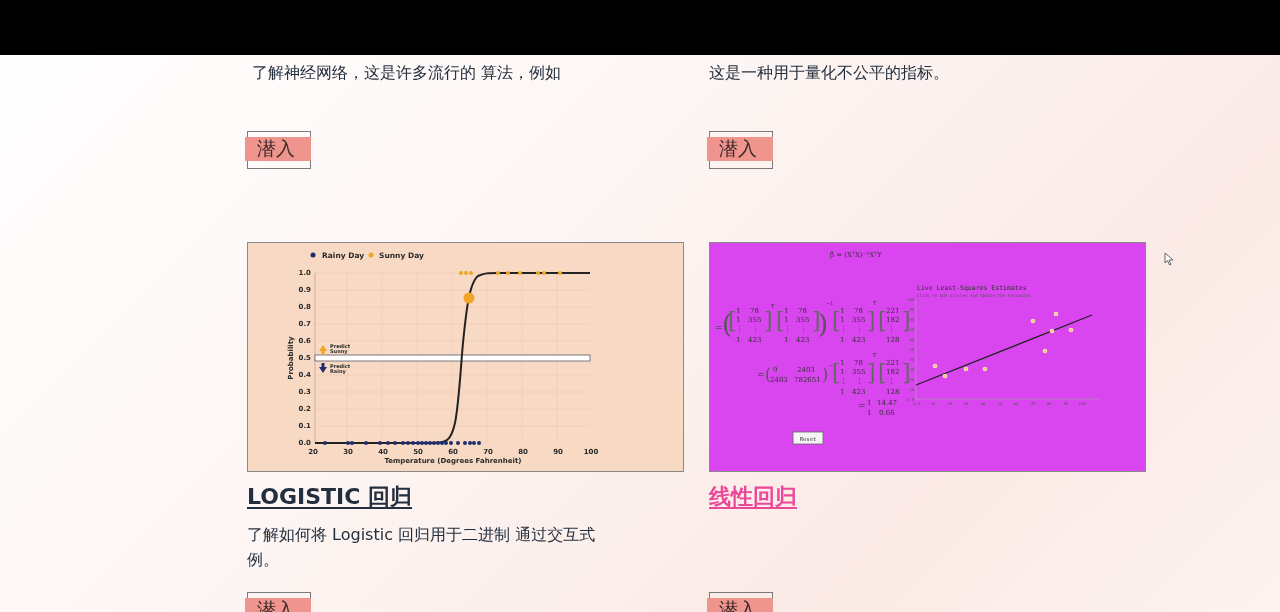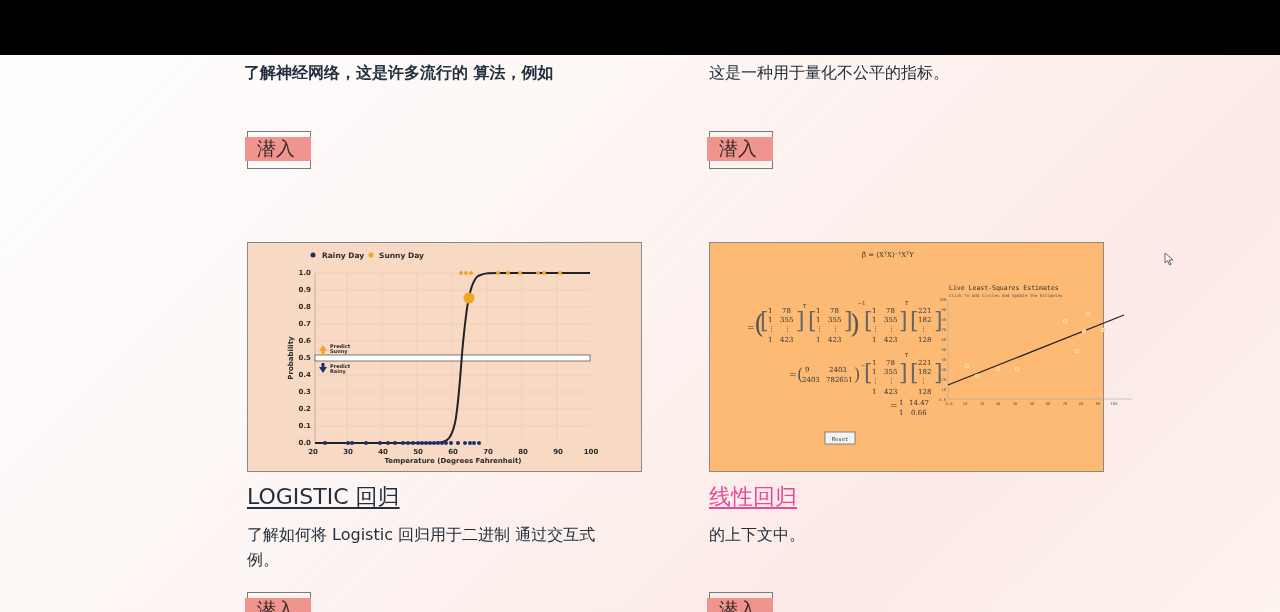--- a/index.html
+++ b/index.html
@@ -26,40 +26,40 @@
   }
   .dive-btn .fill {
     position: absolute; left: -3px; top: 5px; width: 66px; height: 24px;
     background: #f0958e;
   }
   .dive-btn .lbl {
     position: absolute; left: 9px; top: 3px; font-size: 19px; color: #3a2a2a;
     line-height: 28px;
   }
   .title {
-    font-size: 22px; font-weight: normal; color: #232f3e;
+    font-size: 22px; font-weight: bold; color: #232f3e;
     text-decoration: underline; text-underline-offset: 3px;
     text-decoration-thickness: 2px;
   }
   .figure {
-    position: absolute; width: 395px; height: 230px;
+    position: absolute; width: 437px; height: 230px;
     border: 1px solid #8a8a8a;
   }
   .fig-log { background: #f7d9c4; }
-  .fig-lin { background: #fdba74; padding-left: 32px; }
+  .fig-lin { background: #d946ef; }
   .cursor {
     position: absolute; left: 1164px; top: 251px;
   }
 </style>
 </head>
 <body>
 
 <div class="topbar"></div>
 
-<div class="card" style="left:244px; top:60px;font-weight:bold;">
+<div class="card" style="left:252px; top:60px;">
   <div class="desc">
     <div>了解神经网络，这是许多流行的 算法，例如</div>
   </div>
 </div>
 <button class="dive-btn" style="left:247px; top:131px;">
   <span class="fill"></span>
   <span class="lbl">潜入</span>
 </button>
 
 <div class="card" style="left:709px; top:60px;">
@@ -317,21 +317,20 @@
   </div>
 </div>
 <button class="dive-btn" style="left:247px; top:592px;">
   <span class="fill"></span>
   <span class="lbl">潜入</span>
 </button>
 
 <div class="card" style="left:709px; top:482px;">
   <a class="title" href="#" style="display:inline-block; color:#ec4899;">线性回归</a>
   <div class="desc" style="margin-top:10px;">
-    <div>的上下文中。</div>
   </div>
 </div>
 <button class="dive-btn" style="left:709px; top:592px;">
   <span class="fill"></span>
   <span class="lbl">潜入</span>
 </button>
 
 <div class="cursor">
   <svg width="11" height="14" viewBox="0 0 11 14">
       <path d="M1 1 L1 11 L3.5 8.5 L5.5 13 L7 12.3 L5 8 L9 8 Z" fill="#fff" stroke="#666" stroke-width="1"></path>

